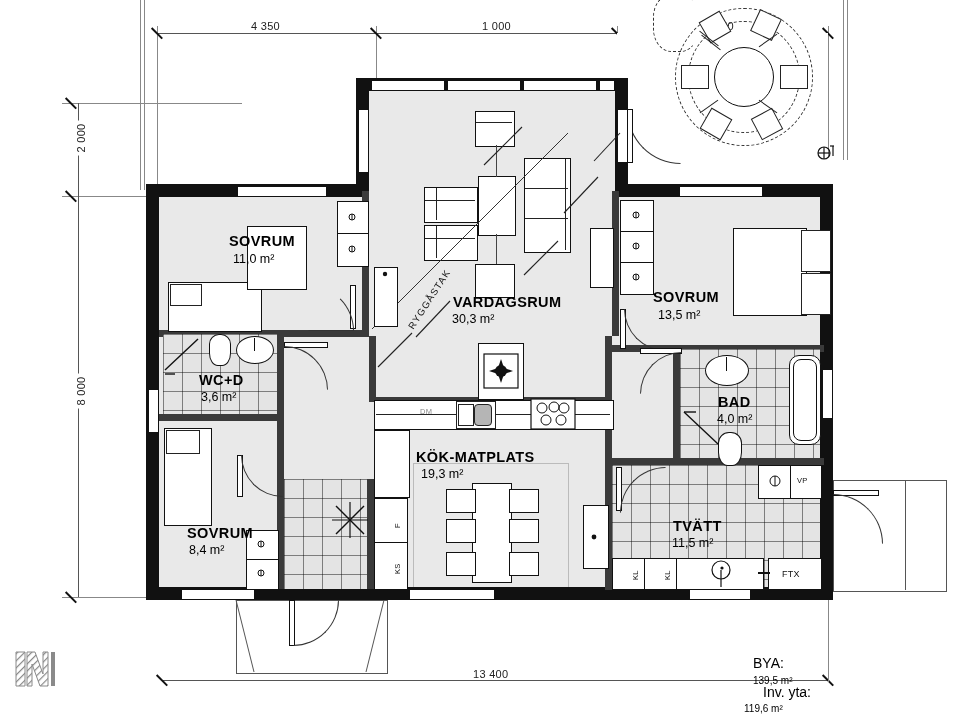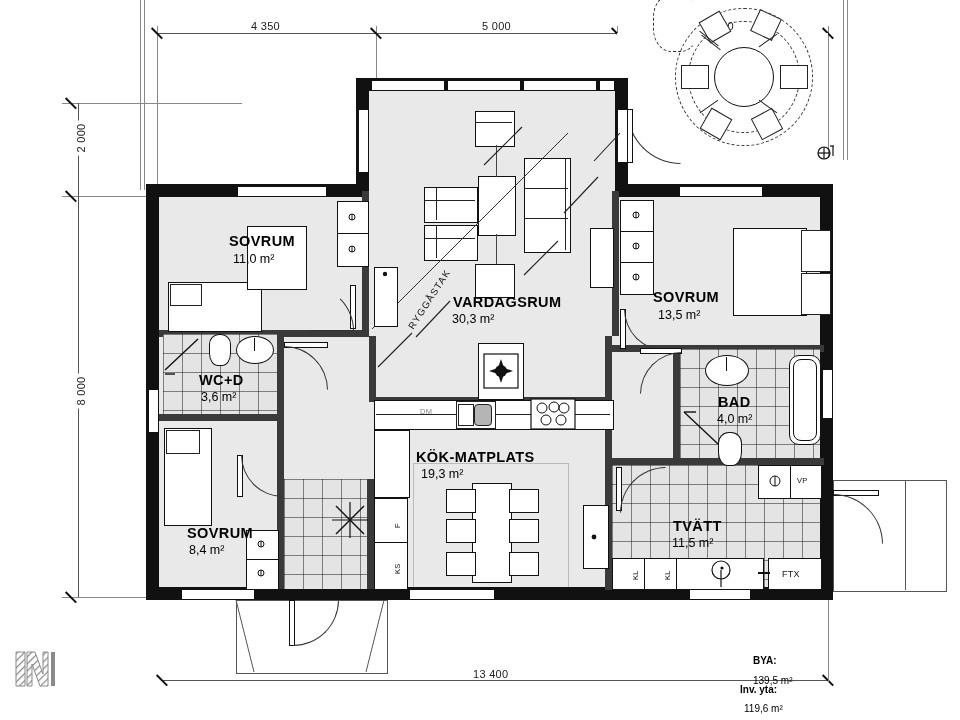--- a/index.html
+++ b/index.html
@@ -78,21 +78,21 @@
   .swing{position:absolute;border:1px solid #333;border-radius:50%;background:transparent;}
 
   
   .win{position:absolute;background:#fff;border-top:1.2px solid #111;border-bottom:1.2px solid #111;}
   .winv{position:absolute;background:#fff;border-left:1.2px solid #111;border-right:1.2px solid #111;}
 
   
   .dashcirc{position:absolute;border:1.4px dashed #333;border-radius:50%;}
 
   
-  .sumlabel{position:absolute;font-weight:bold;font-size:10px;color:#000;white-space:nowrap;}
+  .sumlabel{position:absolute;font-weight:normal;font-size:14px;color:#000;white-space:nowrap;}
   .sumvalue{position:absolute;font-size:10px;color:#000;white-space:nowrap;}
 
   
   #logo{position:absolute;left:14px;top:648px;display:flex;align-items:center;gap:6px;}
   .logomark{width:44px;height:40px;}
   .logotext{
     font-family:"Liberation Serif",serif;font-size:40px;color:#8a8a8a;
     letter-spacing:-1px;line-height:1;white-space:nowrap;font-weight:400;
   }
   .logoreg{font-size:11px;vertical-align:super;color:#9a9a9a;}
@@ -107,21 +107,21 @@
   <div class="extline extv" style="left:617px;top:26px;height:80px;"></div>
   <div class="extline extv" style="left:828px;top:26px;height:130px;"></div>
 
   <div class="dimline dimh" style="left:157px;top:33px;width:671px;"></div>
   <div class="tick" style="left:156px;top:26px;"></div>
   <div class="tick" style="left:375px;top:26px;"></div>
   <div class="tick" style="left:616px;top:26px;"></div>
   <div class="tick" style="left:827px;top:26px;"></div>
 
   <div class="dimtxt" style="left:248px;top:20px;">4 350</div>
-  <div class="dimtxt" style="left:479px;top:20px;">5 000</div>
+  <div class="dimtxt" style="left:479px;top:20px;">1 000</div>
   <div class="dimtxt" style="left:702px;top:20px;background:transparent;">4 350</div>
 
   <div class="extline exth" style="left:62px;top:103px;width:180px;"></div>
   <div class="extline exth" style="left:62px;top:196px;width:100px;"></div>
   <div class="extline exth" style="left:62px;top:597px;width:100px;"></div>
 
   <div class="dimline dimv" style="left:78px;top:103px;height:93px;"></div>
   <div class="dimline dimv" style="left:78px;top:196px;height:401px;"></div>
   <div class="tickv" style="left:70px;top:96px;"></div>
   <div class="tickv" style="left:70px;top:189px;"></div>
@@ -450,21 +450,21 @@
   <div class="roomname" style="left:673px;top:518px;">TVÄTT</div>
   <div class="roomarea" style="left:672px;top:536px;">11,5 m²</div>
 
   <div class="furn" style="left:374px;top:267px;width:22px;height:58px;"></div>
   <svg class="abs" style="left:381px;top:270px;width:8px;height:8px;">
     <circle cx="4" cy="4" r="2.2" fill="#111"></circle>
   </svg>
 
   <div class="sumlabel" style="left:753px;top:655px;">BYA:</div>
   <div class="sumvalue" style="left:753px;top:675px;">139,5 m²</div>
-  <div class="sumlabel" style="left:740px;top:684px;">Inv. yta:</div>
+  <div class="sumlabel" style="left:763px;top:684px;">Inv. yta:</div>
   <div class="sumvalue" style="left:744px;top:703px;">119,6 m²</div>
 
   <div id="logo">
     <svg class="logomark" viewBox="0 0 44 40">
       <defs>
         <pattern id="hatch" patternUnits="userSpaceOnUse" width="5" height="5" patternTransform="rotate(45)">
           <line x1="0" y1="0" x2="0" y2="5" stroke="#8a8a8a" stroke-width="2.4"></line>
         </pattern>
       </defs>
       <path d="M2 38 L2 4 L11 4 L11 38 Z" fill="url(#hatch)" stroke="#8a8a8a" stroke-width="1"></path>

